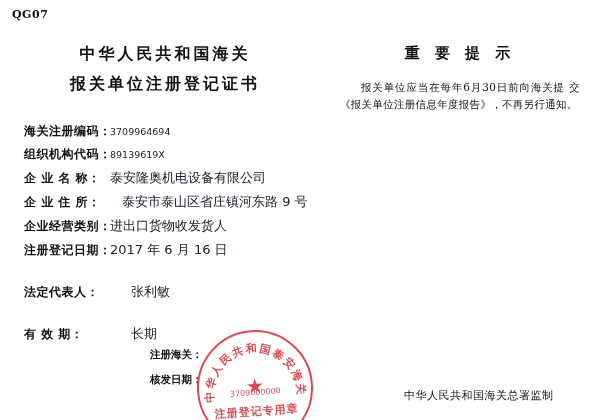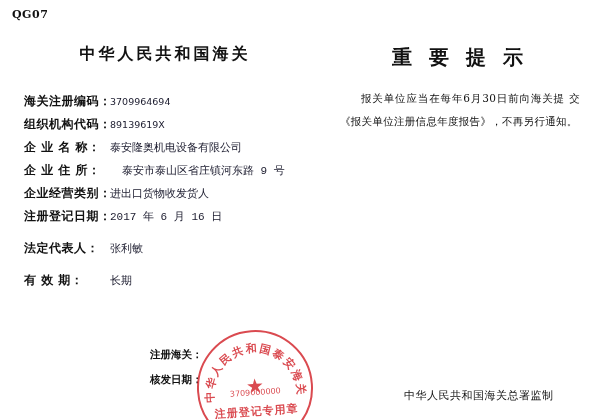--- a/index.html
+++ b/index.html
@@ -78,48 +78,47 @@
     flex: 0 0 86px;
     letter-spacing: 0.5px;
   }
   .field-value {
     font-size: 9.5px;
     color: #1b1b2e;
     font-family: "DejaVu Sans", "Liberation Sans", sans-serif;
     white-space: nowrap;
   }
   .field-value.sm {
-    font-size: 11px;
-    font-family: Liberation Mono, monospace;
+    font-size: 13px;
   }
   .gap-lg { }
-  .gap-md { margin-top: 15px; }
+  .gap-md { margin-top: 24px; gap: 21px; }
 
   .addr-row .field-value {
     padding-left: 12px;
   }
 
   
   .right-col {
     position: absolute;
     left: 340px;
     top: 44px;
     width: 240px;
   }
   .notice-title {
     text-align: center;
-    font-size: 20px;
+    font-size: 15px;
     font-weight: bold;
     letter-spacing: 5px;
     color: #111;
   }
   .notice-body {
     margin-top: 16px;
     font-size: 10.5px;
-    line-height: 23px;
+    line-height: 17px;
     color: #111;
     text-align: justify;
     letter-spacing: 0.3px;
   }
   .notice-body .indent {
     padding-left: 21px;
   }
 
   
   .footer-left {
@@ -220,20 +219,21 @@
 </head>
 <body>
 
 <div class="page">
 
   <div class="form-code">QG07</div>
 
   <div class="left-col">
     <div class="title-block">
       <div class="title-line1">中华人民共和国海关</div>
+      <div class="title-line2">报关单位注册登记证书</div>
     </div>
 
     <div class="fields">
 
       <div class="field-row">
         <span class="field-label">海关注册编码：</span>
         <span class="field-value">3709964694</span>
       </div>
 
       <div class="field-row">

